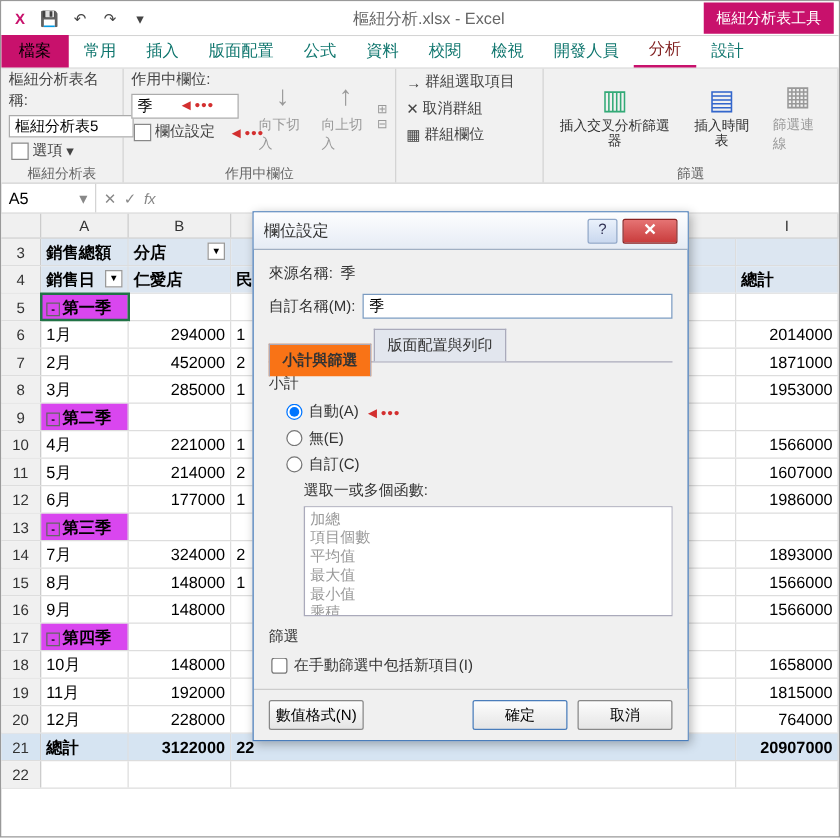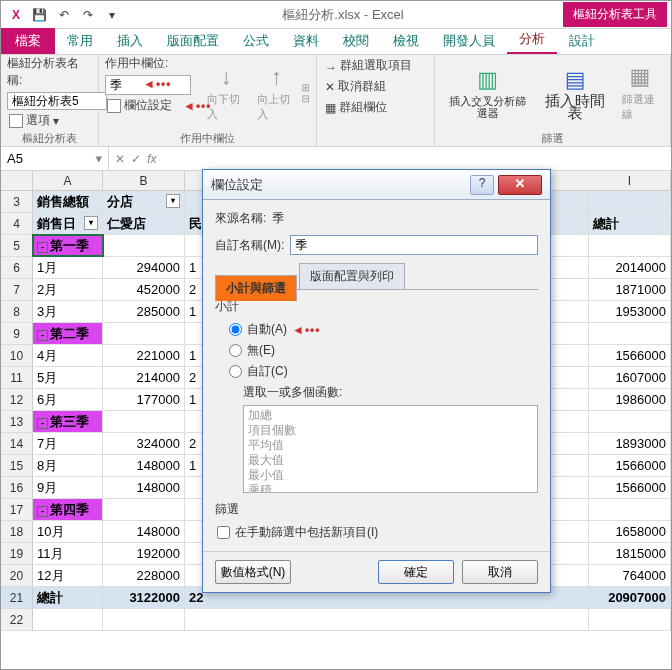--- a/index.html
+++ b/index.html
@@ -7,37 +7,37 @@
 
 
 .titlebar { height: 28px; background: #fff; display: flex; align-items: center; padding: 0 4px; border-bottom: 1px solid #d4d4d4; }
 .qat { display: flex; gap: 2px; align-items: center; }
 .qat-btn { width: 22px; height: 22px; display: flex; align-items: center; justify-content: center; color: #444; }
 .title-center { flex: 1; text-align: center; color: #666; font-size: 13px; }
 .title-right { background: #c8116c; color: #fff; padding: 4px 10px; font-size: 12px; }
 
 
 .ribbon-tabs { height: 26px; display: flex; align-items: flex-end; background: #fff; border-bottom: 1px solid #d4d4d4; }
-.file-tab { background: #c8116c; color: #ffffff; padding: 4px 14px; font-size: 13px; }
+.file-tab { background: #c8116c; color: #000000; padding: 4px 14px; font-size: 13px; }
 .ribbon-tab { padding: 4px 12px; font-size: 13px; color: #0f766e; }
 .ribbon-tab.active { color: #7f1d1d; border-bottom: 2px solid #c8116c; }
 
 
 .ribbon { height: 92px; background: #f1f1f1; border-bottom: 1px solid #d4d4d4; display: flex; }
 .ribbon-group { border-right: 1px solid #d4d4d4; padding: 0 6px; display: flex; flex-direction: column; position: relative; }
 .ribbon-group-label { font-size: 11px; color: #666; text-align: center; margin-top: auto; }
 .rg-row { display: flex; align-items: center; gap: 4px; margin-bottom: 3px; font-size: 12px; color: #444; }
 .rg-input { border: 1px solid #ababab; height: 20px; padding: 0 4px; font-size: 12px; width: 100px; background: #fff; }
 .rg-btn-small { display: flex; align-items: center; gap: 3px; font-size: 12px; color: #444; padding: 2px; white-space: nowrap; }
 .rg-btn-big { display: flex; flex-direction: column; align-items: center; justify-content: center; padding: 2px 6px; font-size: 11px; color: #999; min-width: 44px; }
 .rg-btn-big .ico { font-size: 22px; margin-bottom: 2px; }
 
 
 .formula-row { height: 24px; display: flex; border-bottom: 1px solid #d4d4d4; }
-.namebox { width: 108px; border-right: 1px solid #d4d4d4; padding: 2px 6px; font-size: 13px; display: flex; align-items: center; justify-content: space-between; }
+.namebox { width: 76px; border-right: 1px solid #d4d4d4; padding: 2px 6px; font-size: 13px; display: flex; align-items: center; justify-content: space-between; }
 .fx-btns { display: flex; align-items: center; padding: 0 6px; gap: 6px; color: #888; }
 
 
 .sheet { position: relative; }
 .col-headers { display: flex; height: 20px; background: #f0f0f0; border-bottom: 1px solid #ccc; }
 .rowhdr-space { width: 32px; border-right: 1px solid #ccc; }
 .col-h { border-right: 1px solid #ccc; text-align: center; font-size: 12px; color: #333; line-height: 20px; }
 .col-A { width: 70px; } .col-B { width: 82px; }
 .col-I { width: 82px; margin-left: auto; }
 
@@ -158,21 +158,21 @@
     <div class="ribbon-group-label">&nbsp;</div>
   </div>
   <div class="ribbon-group" style="flex:1">
     <div style="display:flex;height:100%;gap:4px">
       <div class="rg-btn-big" style="color:#333">
           <span class="ico" style="color:#3a7">▥</span>
           <span style="font-size:11px;text-align:center;line-height:12px">插入交叉分析篩選器</span>
         </div>
       <div class="rg-btn-big" style="color:#333">
           <span class="ico" style="color:#36c">▤</span>
-          <span style="font-size:15px;text-align:center;line-height:12px">插入時間表</span>
+          <span style="font-size:11px;text-align:center;line-height:12px">插入時間表</span>
         </div>
       <div class="rg-btn-big">
           <span class="ico">▦</span>
           <span style="font-size:11px">篩選連線</span>
         </div>
     </div>
     <div class="ribbon-group-label">篩選</div>
   </div>
 </div>
 

